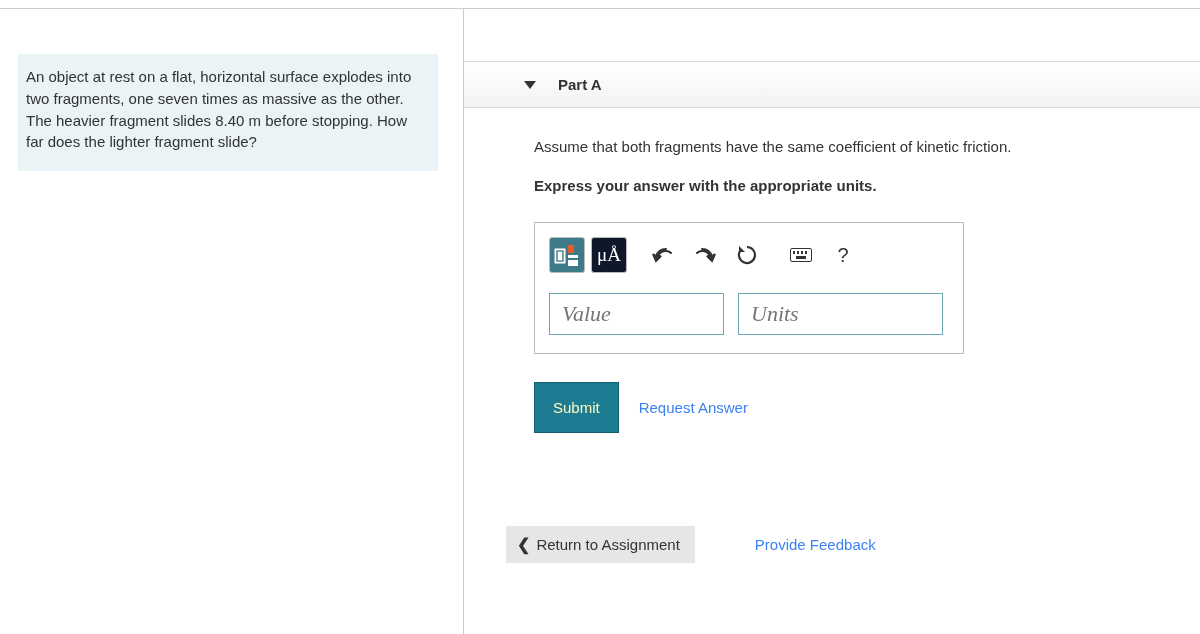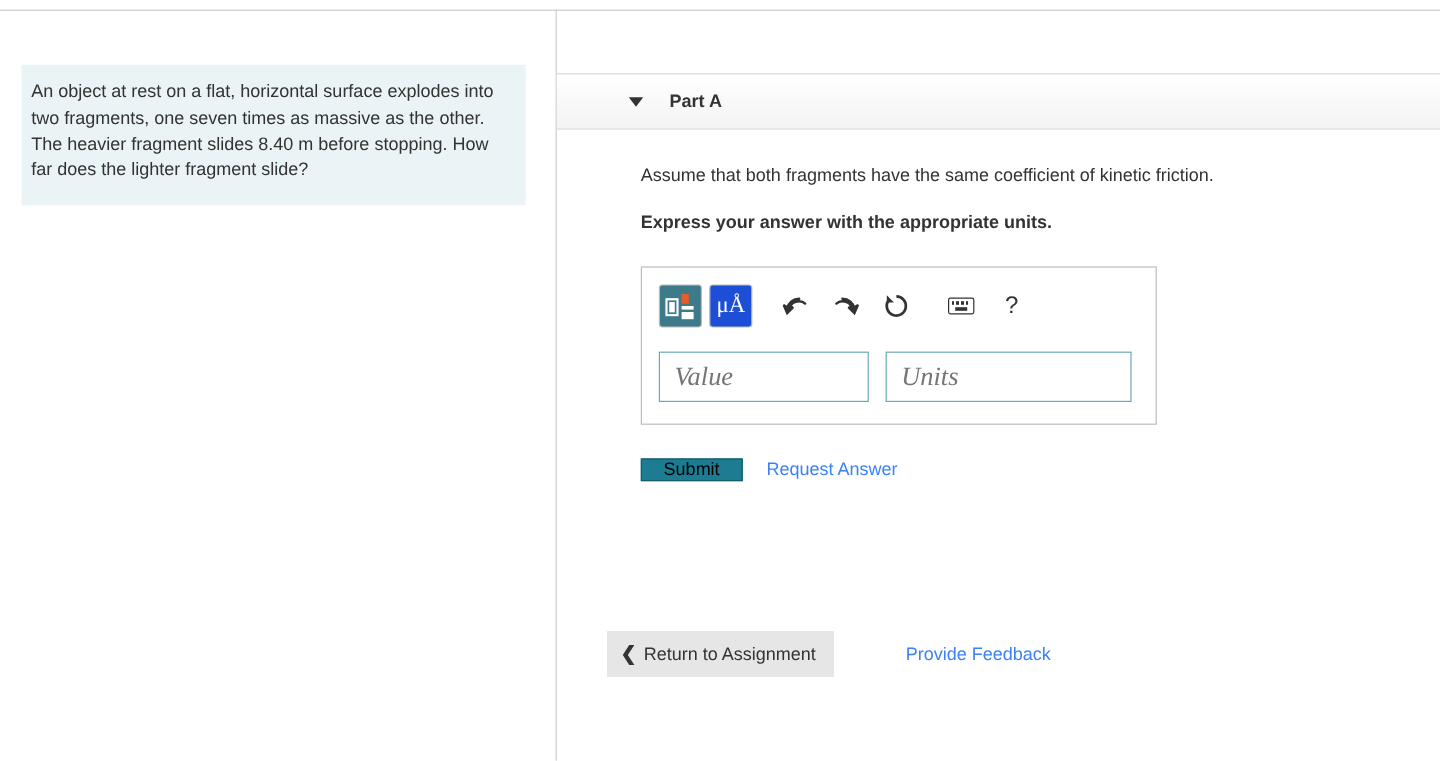--- a/index.html
+++ b/index.html
@@ -83,21 +83,21 @@
     background: #fff;
     font-size: 18px;
   }
   .tool-template {
     background: #3d7a8a;
     display: flex;
     align-items: center;
     justify-content: center;
   }
   .tool-microA {
-    background: #1d4ed8;
+    background: #0f172a;
     color: #fff;
     font-family: "Times New Roman", serif;
     font-size: 19px;
   }
   .tool-template svg { display:block; }
   .tool-plain { border: none; background: transparent; color:#333; }
   .tool-spacer { flex: 0 0 6px; }
   .input-row { display: flex; gap: 14px; margin-top:6px; }
   .value-input, .units-input {
     border: 1px solid #6ca9b8;
@@ -112,23 +112,23 @@
   .value-input { width: 175px; }
   .units-input { width: 205px; }
   .submit-row {
     display: flex;
     align-items: center;
     gap: 20px;
     margin-top: 28px;
   }
   .submit-btn {
     background: #1d7b92;
-    color: #000000;
+    color: #fef9c3;
     border: 1px solid #155d6e;
-    padding: 0 18px;
+    padding: 16px 18px;
     font-size: 15px;
     cursor: pointer;
   }
   .link {
     color: #3b82f6;
     font-size: 15px;
     cursor: pointer;
   }
   .bottom-row {
     position: absolute;

